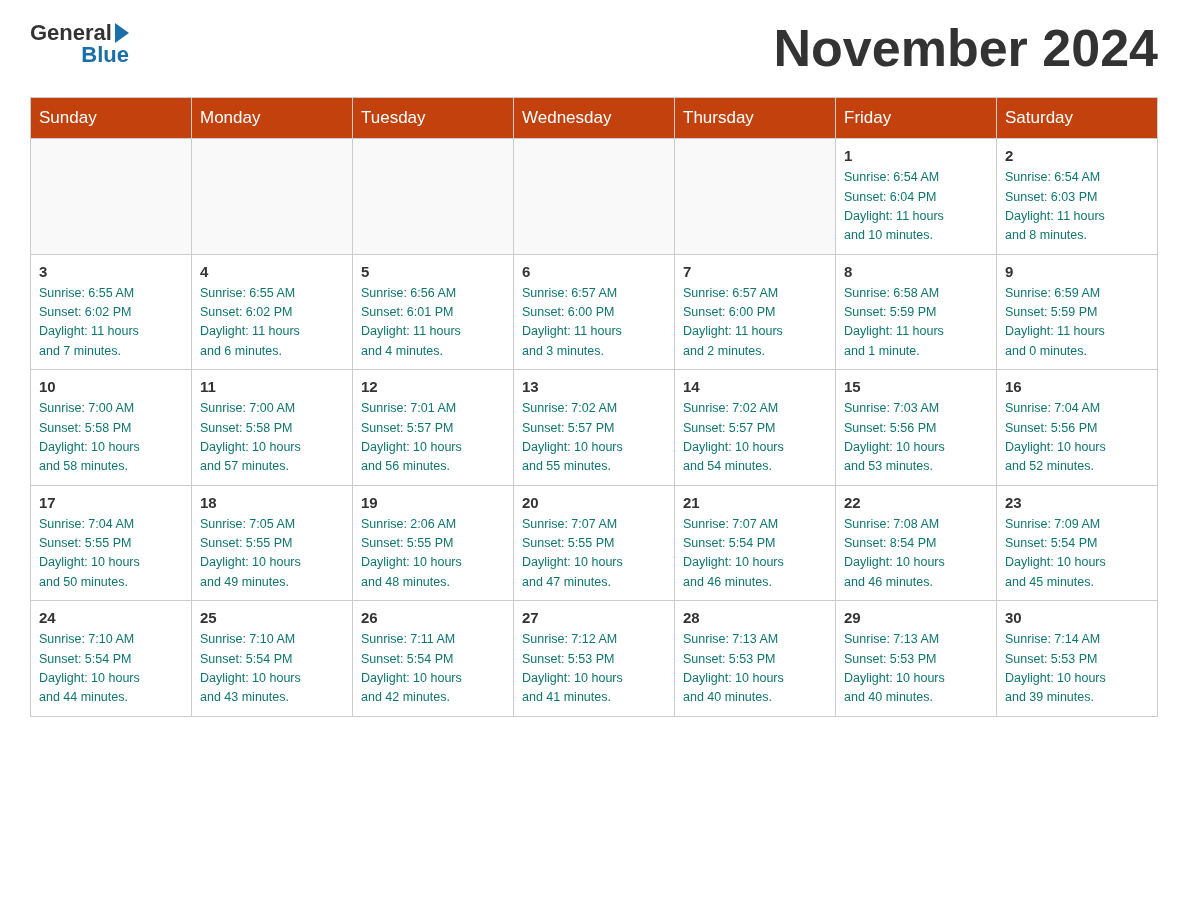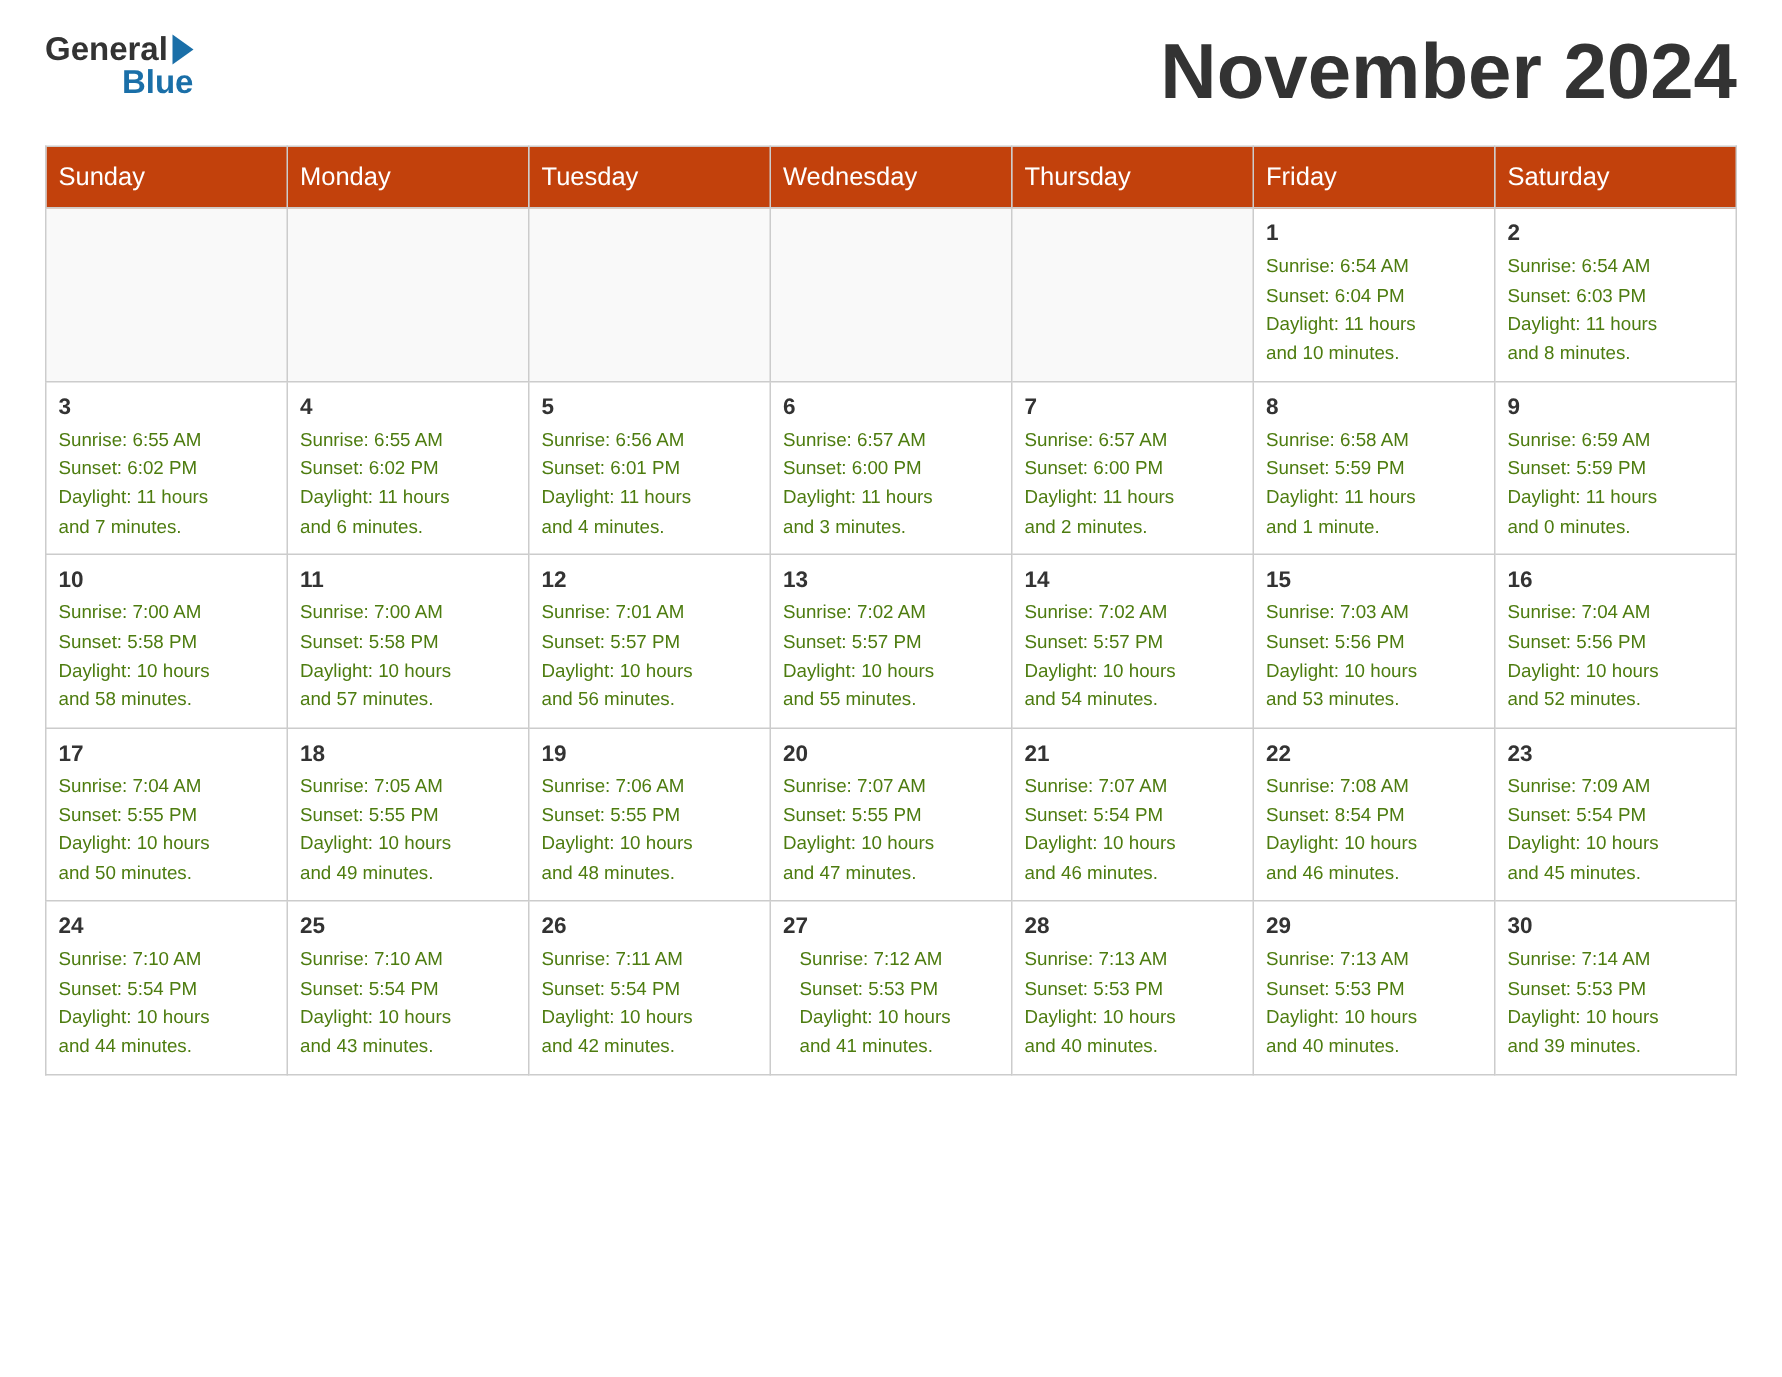--- a/index.html
+++ b/index.html
@@ -87,21 +87,21 @@
     }
     .day-num {
       font-size: 15px;
       font-weight: bold;
       color: #333;
       margin-bottom: 4px;
     }
     .day-info {
       font-size: 12.5px;
       line-height: 1.55;
-      color: #4d7c0f;
+      color: #0f766e;
     }
     tr.week-row td {
       height: 110px;
     }
   </style>
 </head>
 <body>
 
 <div class="header">
   <div class="logo">
@@ -264,21 +264,21 @@
         </td>
         <td>
           <div class="day-num">18</div>
           <div class="day-info" style="white-space: pre-line;">Sunrise: 7:05 AM
 Sunset: 5:55 PM
 Daylight: 10 hours
 and 49 minutes.</div>
         </td>
         <td>
           <div class="day-num">19</div>
-          <div class="day-info" style="white-space: pre-line;">Sunrise: 7:06 AM
+          <div class="day-info" style="white-space: pre-line;">Sunrise: 2:06 AM
 Sunset: 5:55 PM
 Daylight: 10 hours
 and 48 minutes.</div>
         </td>
         <td>
           <div class="day-num">20</div>
           <div class="day-info" style="white-space: pre-line;">Sunrise: 7:07 AM
 Sunset: 5:55 PM
 Daylight: 10 hours
 and 47 minutes.</div>
@@ -322,21 +322,21 @@
         </td>
         <td>
           <div class="day-num">26</div>
           <div class="day-info" style="white-space: pre-line;">Sunrise: 7:11 AM
 Sunset: 5:54 PM
 Daylight: 10 hours
 and 42 minutes.</div>
         </td>
         <td>
           <div class="day-num">27</div>
-          <div class="day-info" style="white-space: pre-line; margin-left: 11px;">Sunrise: 7:12 AM
+          <div class="day-info" style="white-space: pre-line;">Sunrise: 7:12 AM
 Sunset: 5:53 PM
 Daylight: 10 hours
 and 41 minutes.</div>
         </td>
         <td>
           <div class="day-num">28</div>
           <div class="day-info" style="white-space: pre-line;">Sunrise: 7:13 AM
 Sunset: 5:53 PM
 Daylight: 10 hours
 and 40 minutes.</div>

